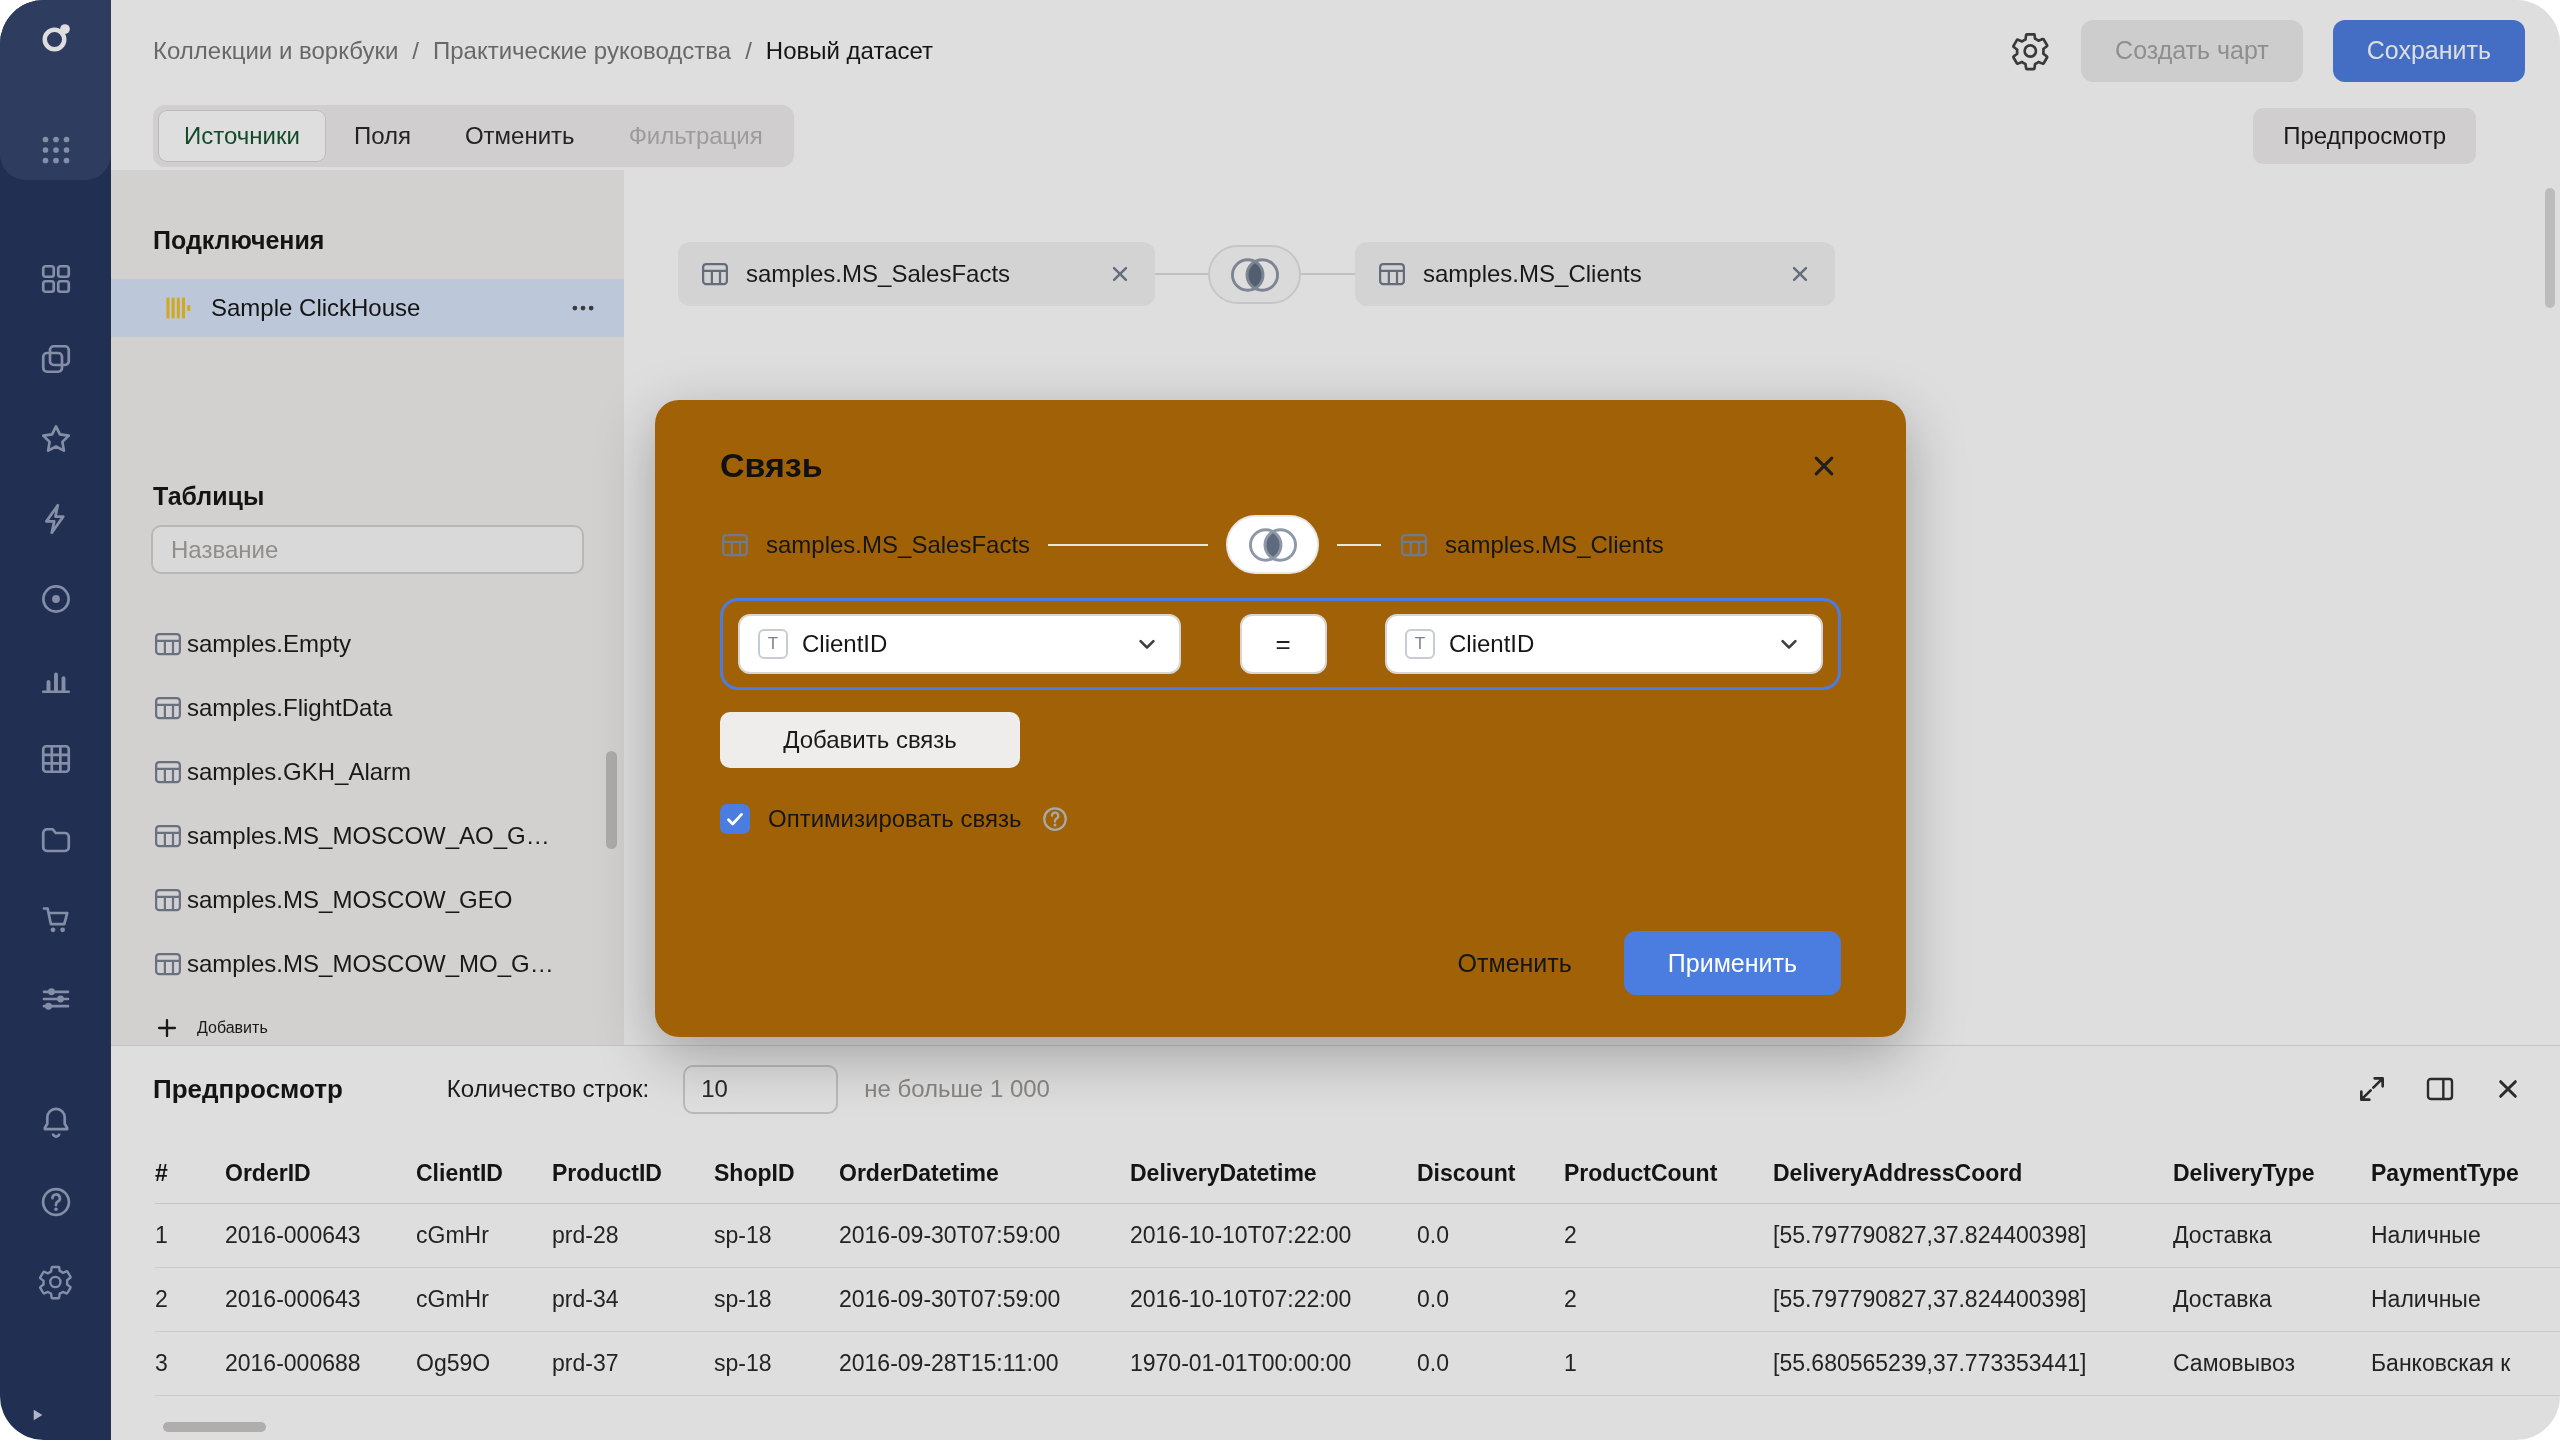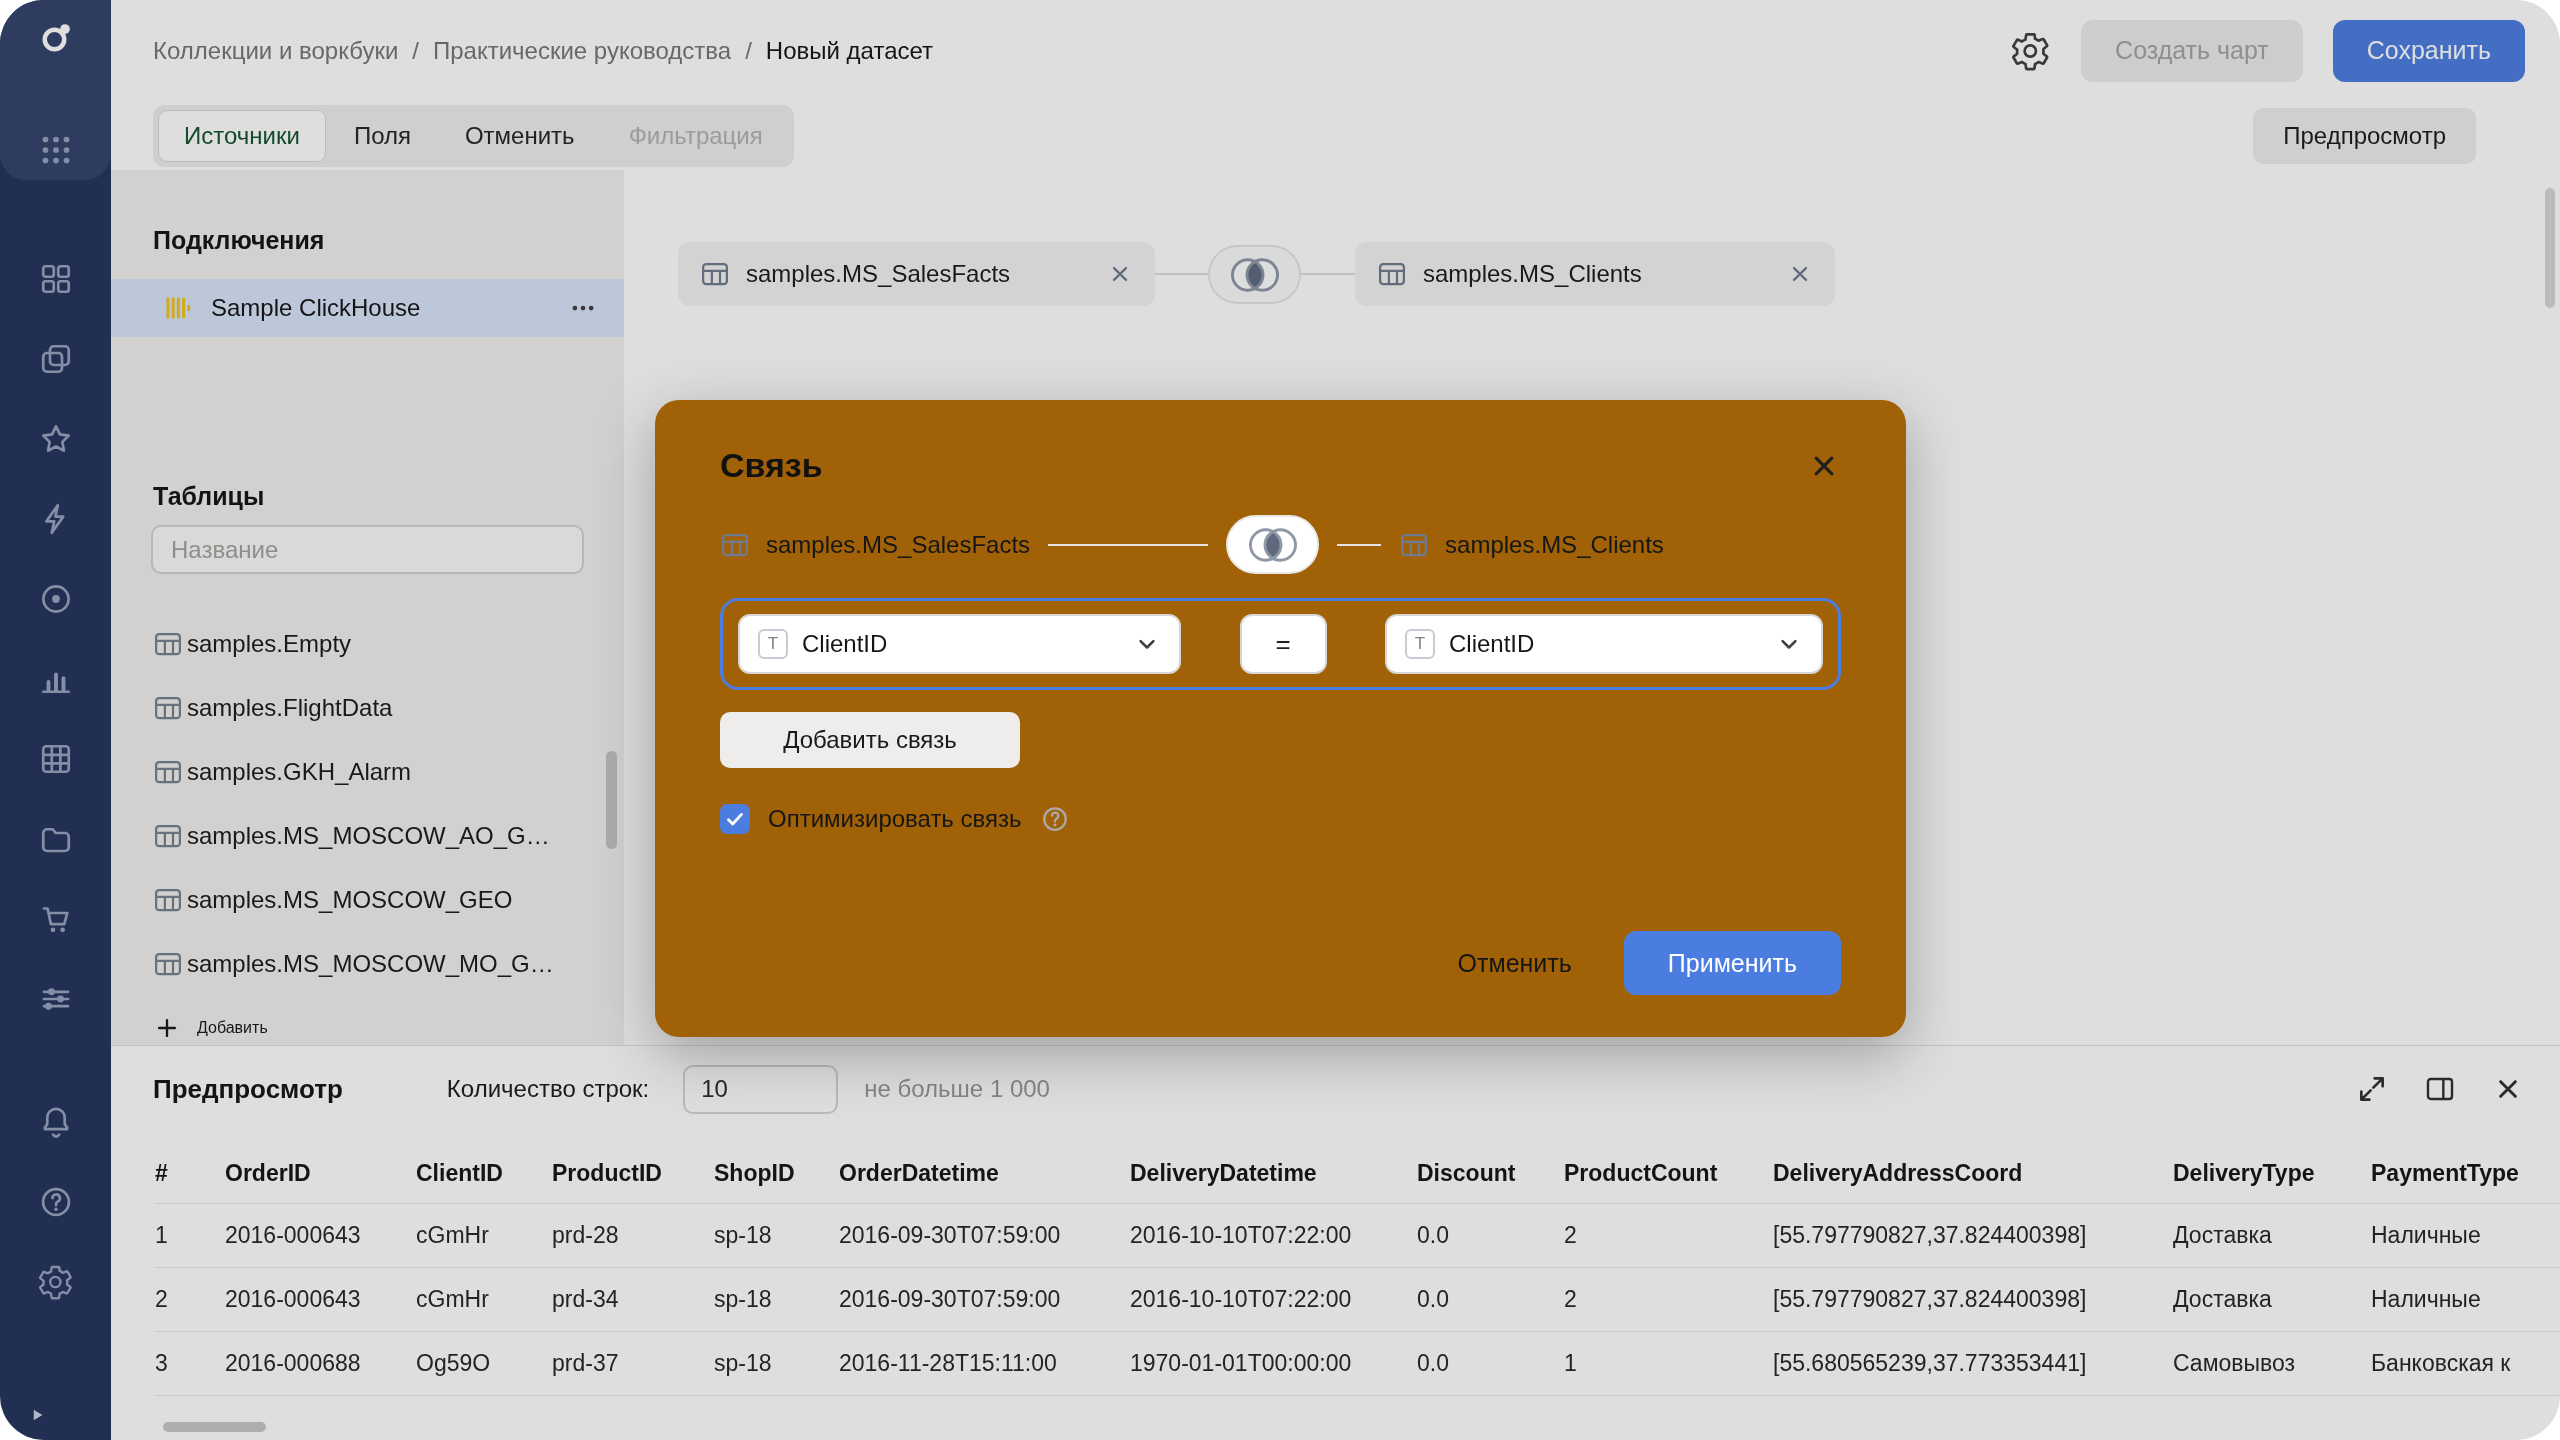--- a/index.html
+++ b/index.html
@@ -550,21 +550,21 @@
             <td>[55.797790827,37.824400398]</td>
             <td>Доставка</td>
             <td>Наличные</td>
           </tr>
           <tr>
             <td>3</td>
             <td>2016-000688</td>
             <td>Og59O</td>
             <td>prd-37</td>
             <td>sp-18</td>
-            <td>2016-11-28T15:11:00</td>
+            <td>2016-09-28T15:11:00</td>
             <td>1970-01-01T00:00:00</td>
             <td>0.0</td>
             <td>1</td>
             <td>[55.680565239,37.773353441]</td>
             <td>Самовывоз</td>
             <td>Банковская к</td>
           </tr>
         </tbody>
       </table>
       <div class="h-scrollthumb"></div>

